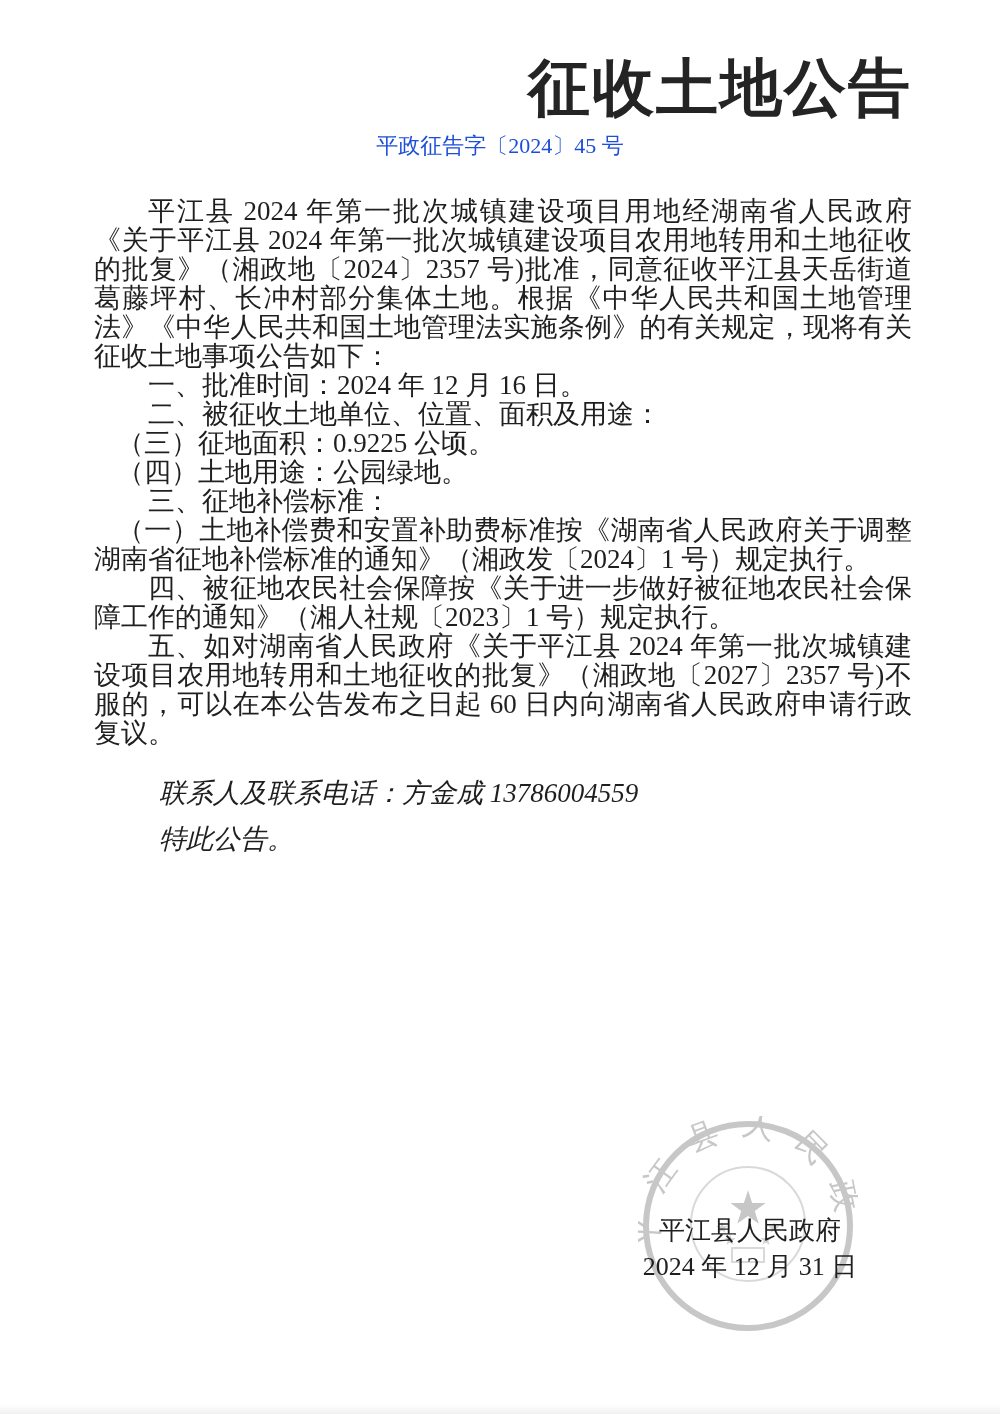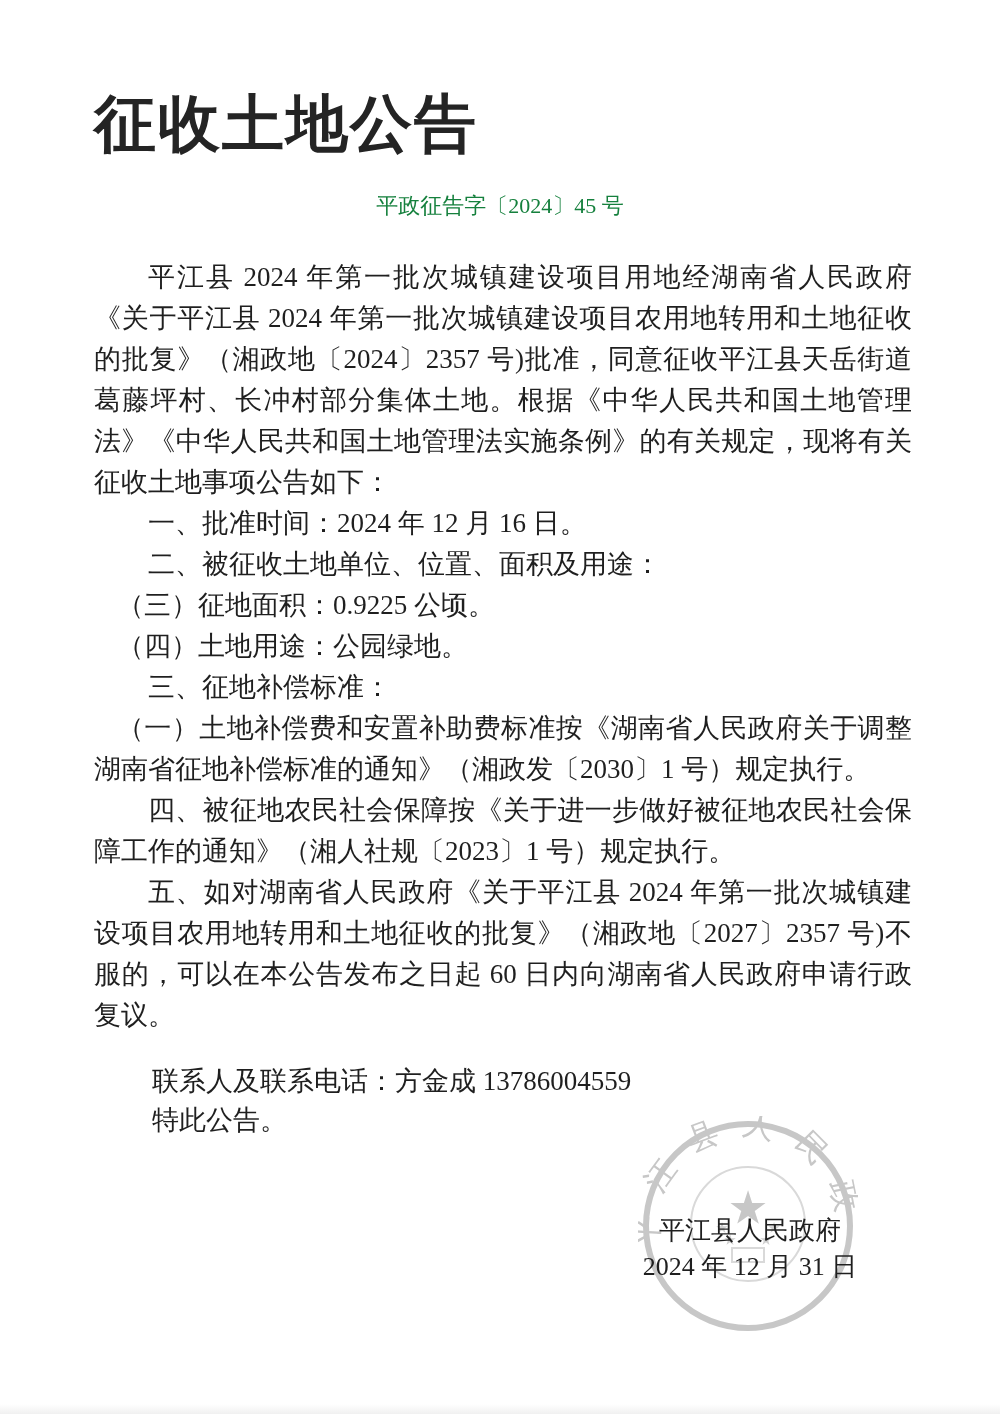--- a/index.html
+++ b/index.html
@@ -11,51 +11,51 @@
     font-family:"Liberation Serif","DejaVu Serif",serif;
     color:#1f1f1f;
     overflow:hidden;
   }
   .page::after{ 
     content:"";position:absolute;left:0;right:0;bottom:0;height:10px;
     background:linear-gradient(to bottom,rgba(0,0,0,0),rgba(0,0,0,0.06));
     pointer-events:none;
   }
   .doc-title{
-    margin:84px 88px 0 94px;
-    text-align:left;
+    margin:48px 88px 0 94px;
+    text-align:right;
     font-family:"Liberation Sans","DejaVu Sans",sans-serif;
     font-weight:900;
     font-size:62px;
     line-height:80px;
     letter-spacing:2px;
     color:#242424;
   }
   .doc-number{
-    margin-top:27px;
+    margin-top:3px;
     text-align:center;
     font-size:22px;
     line-height:30px;
-    color:#15803d;
+    color:#1d4ed8;
   }
   .body-text{
     margin:36px 88px 0 94px;
     font-size:27px;
-    line-height:41px;
+    line-height:29px;
     text-align:justify;
   }
   .body-text p{margin:0;}
   p.indent-2{text-indent:2em;}
   p.indent-1{text-indent:0.85em;}
   .contact-block{
     margin:28px 88px 0 94px;
     font-size:27px;
     line-height:35px;
   }
-  .contact-block p{margin:4px;text-indent:2em;}
+  .contact-block p{margin:11px;text-indent:2em;font-style:italic;}
   .signature-block{
     position:absolute;
     left:620px;top:1213px;width:260px;
     text-align:center;
     font-size:26px;
     line-height:36px;
     color:#1f1f1f;
   }
   .signature-block div{white-space:nowrap;}
   .seal{
@@ -81,21 +81,21 @@
 
   <div class="doc-number">平政征告字〔2024〕45 号</div>
 
   <div class="body-text">
     <p class="indent-2">平江县 2024 年第一批次城镇建设项目用地经湖南省人民政府《关于平江县 2024 年第一批次城镇建设项目农用地转用和土地征收的批复》（湘政地〔2024〕2357 号)批准，同意征收平江县天岳街道葛藤坪村、长冲村部分集体土地。根据《中华人民共和国土地管理法》《中华人民共和国土地管理法实施条例》的有关规定，现将有关征收土地事项公告如下：</p>
     <p class="indent-2">一、批准时间：2024 年 12 月 16 日。</p>
     <p class="indent-2">二、被征收土地单位、位置、面积及用途：</p>
     <p class="indent-1">（三）征地面积：0.9225 公顷。</p>
     <p class="indent-1">（四）土地用途：公园绿地。</p>
     <p class="indent-2">三、征地补偿标准：</p>
-    <p class="indent-1">（一）土地补偿费和安置补助费标准按《湖南省人民政府关于调整湖南省征地补偿标准的通知》（湘政发〔2030〕1 号）规定执行。</p>
+    <p class="indent-1">（一）土地补偿费和安置补助费标准按《湖南省人民政府关于调整湖南省征地补偿标准的通知》（湘政发〔2024〕1 号）规定执行。</p>
     <p class="indent-2">四、被征地农民社会保障按《关于进一步做好被征地农民社会保障工作的通知》（湘人社规〔2023〕1 号）规定执行。</p>
     <p class="indent-2">五、如对湖南省人民政府《关于平江县 2024 年第一批次城镇建设项目农用地转用和土地征收的批复》（湘政地〔2027〕2357 号)不服的，可以在本公告发布之日起 60 日内向湖南省人民政府申请行政复议。</p>
   </div>
 
   <div class="contact-block">
     <p>联系人及联系电话：方金成 13786004559</p>
     <p>特此公告。</p>
   </div>
 
   <svg class="seal" viewBox="0 0 220 220" aria-hidden="true">

